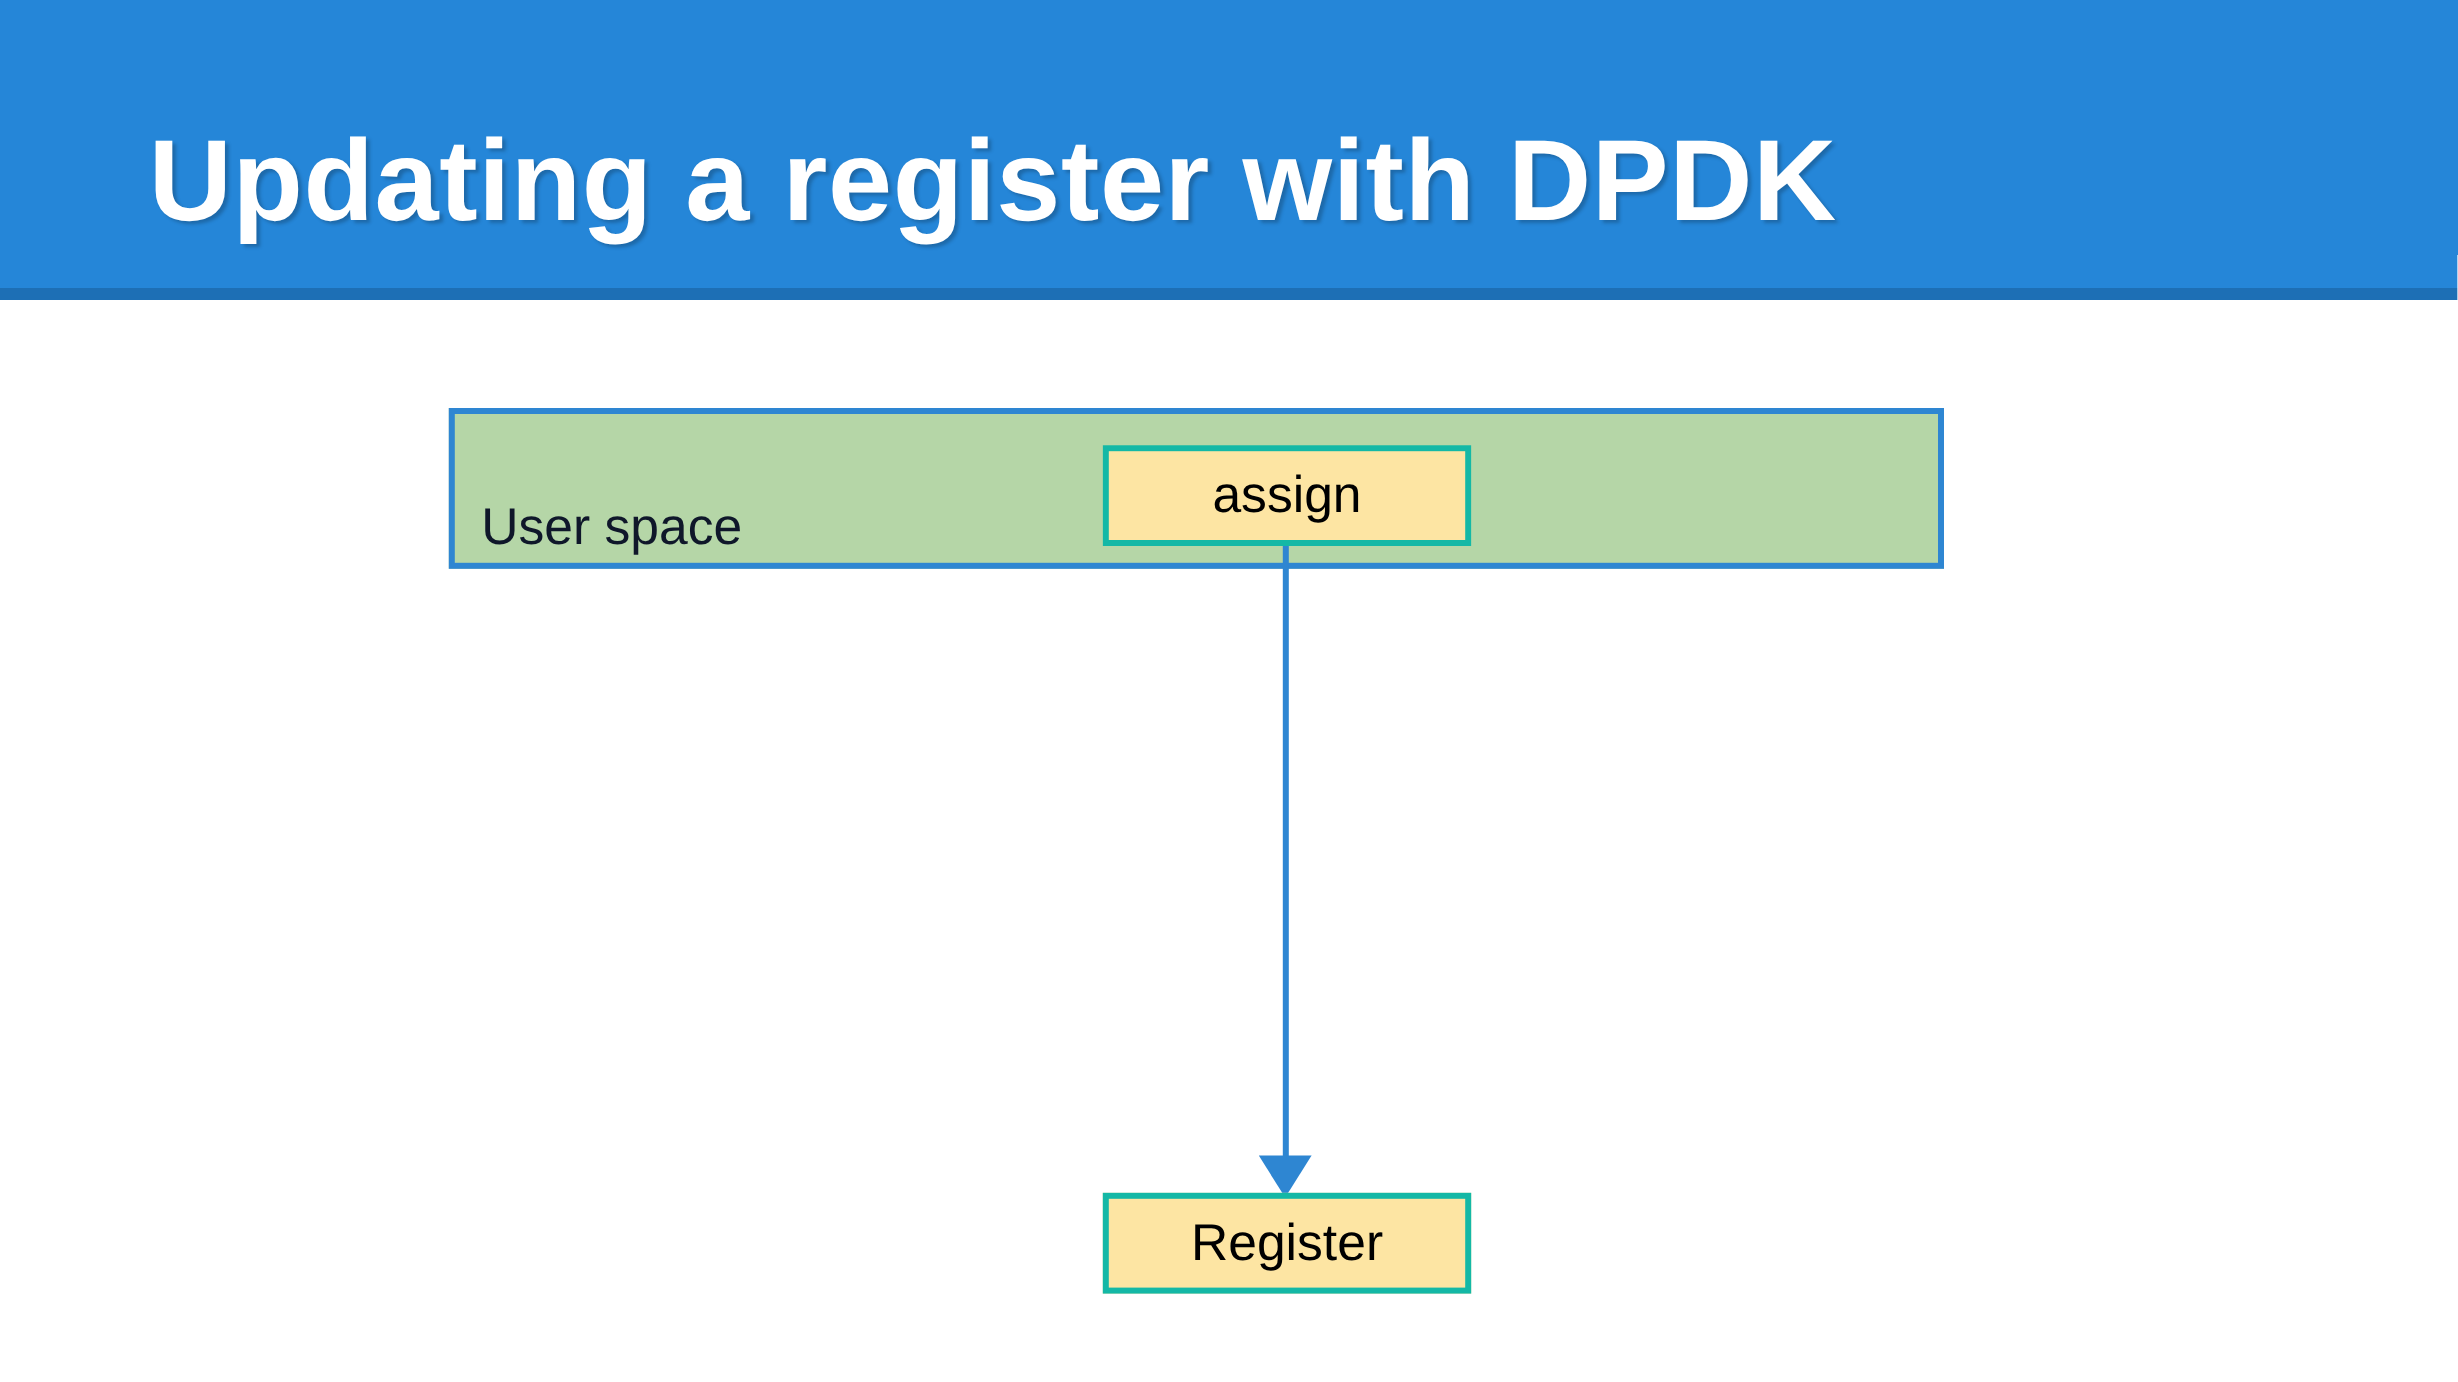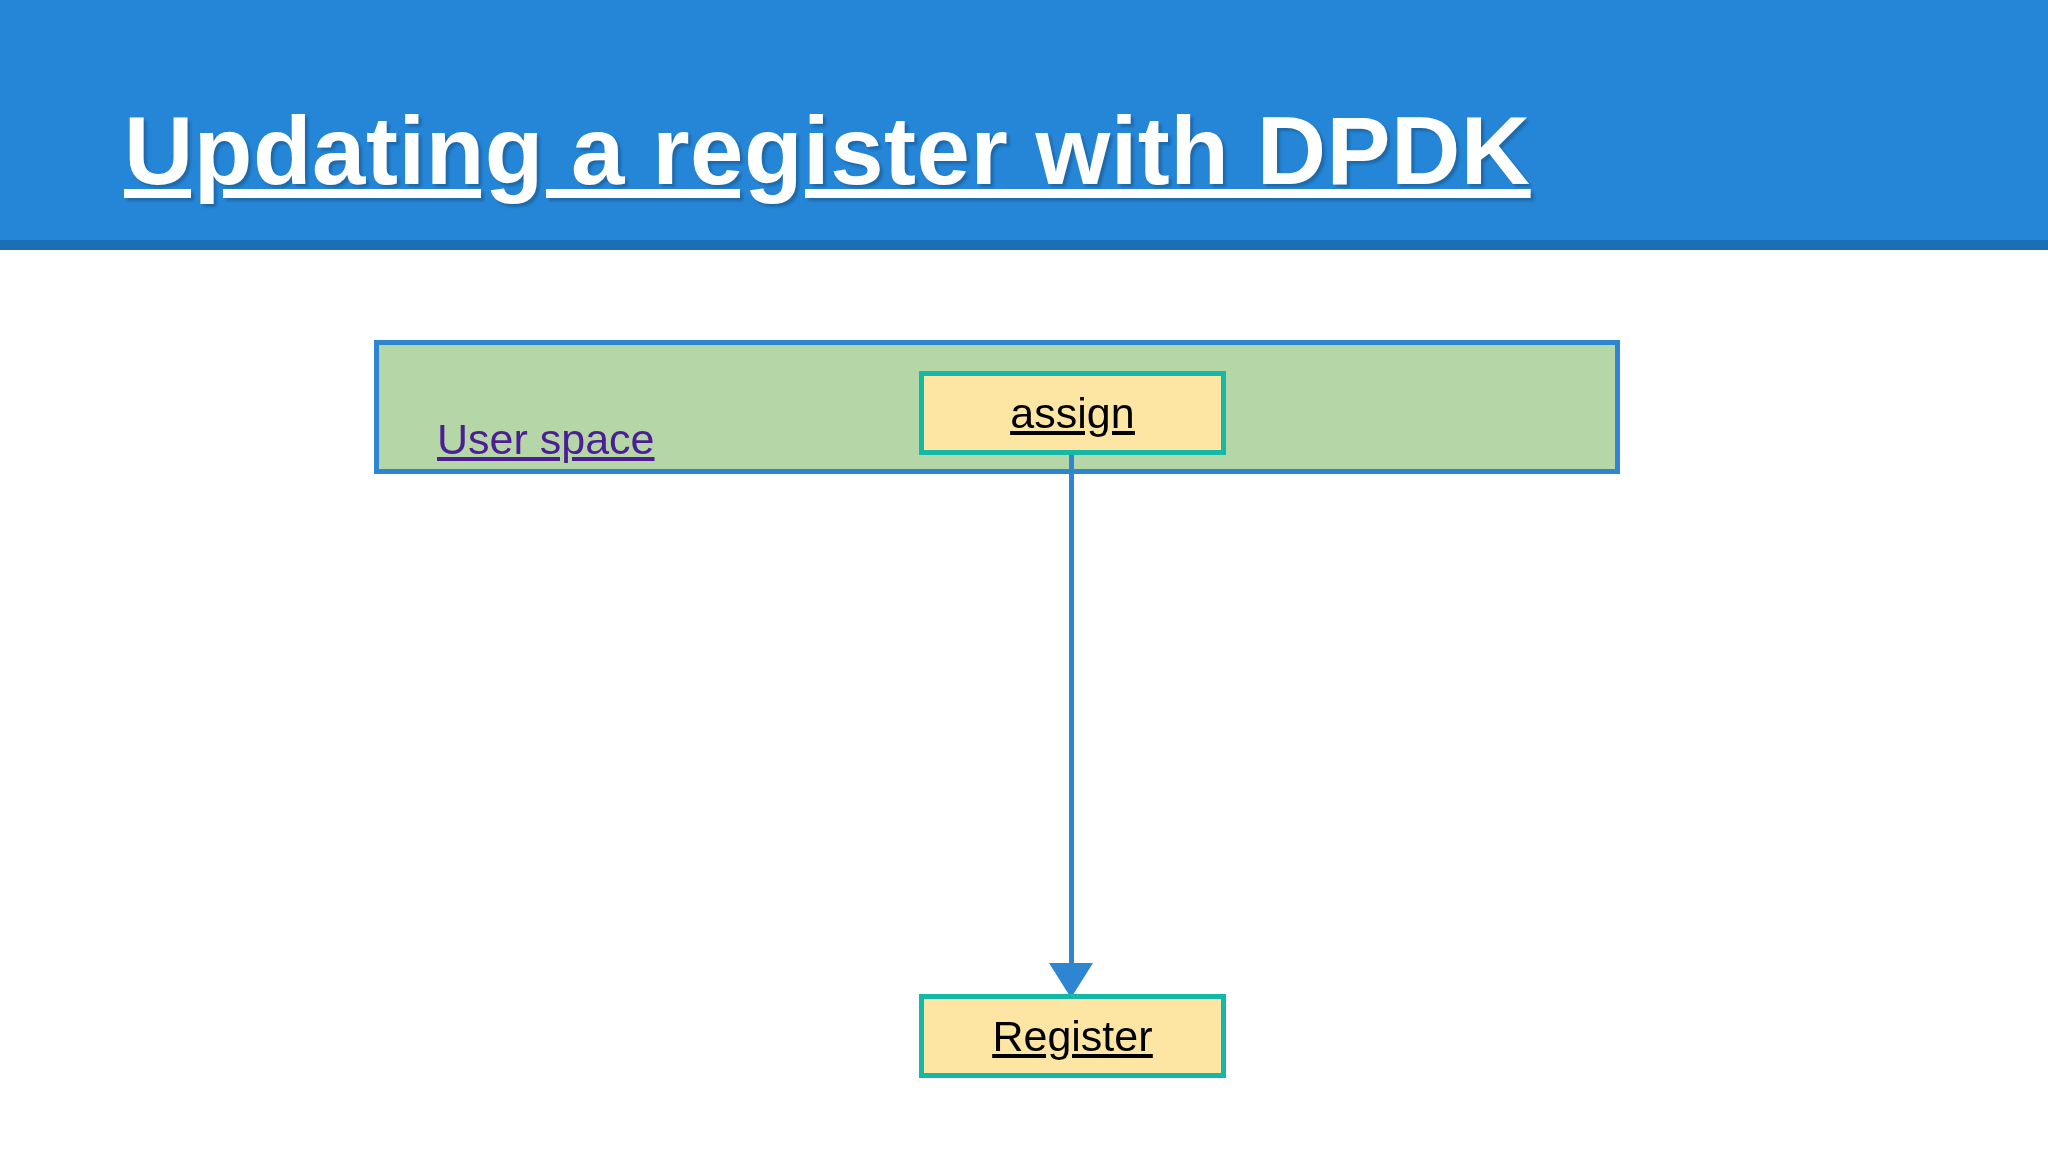--- a/index.html
+++ b/index.html
@@ -1,15 +1,15 @@
 <!DOCTYPE html>
 <html><head>
 <meta charset="utf-8">
 <style>
-  * { margin: 0; padding: 0; box-sizing: border-box; text-decoration: underline; }
+  * { margin: 0; padding: 0; box-sizing: border-box; }
 
   html, body {
     width: 2048px;
     height: 1152px;
     background: #ffffff;
     font-family: "Liberation Sans", sans-serif;
     overflow: hidden;
   }
 
   #slide {
@@ -61,23 +61,22 @@
   }
 
   #layer-user-space { top: 340px; height: 134px; }
   #layer-hw        { top: 954px; height: 146px; }
 
   .layer-label {
     position: absolute;
     left: 22px;
     font-size: 43px;
     line-height: 48px;
-    color: #4c1d95;
+    color: #0f172a;
     white-space: nowrap;
-    margin-left: 36px;
   }
 
   #layer-user-space .layer-label { top: 70px; }
   #layer-hw .layer-label        { top: 76px; }
 
   
   .node-box {
     position: absolute;
     left: 919px;
     width: 307px;

